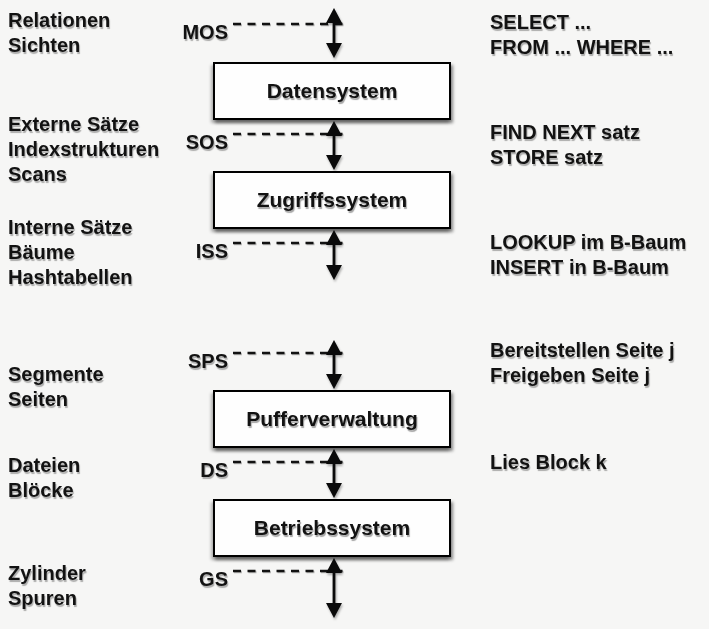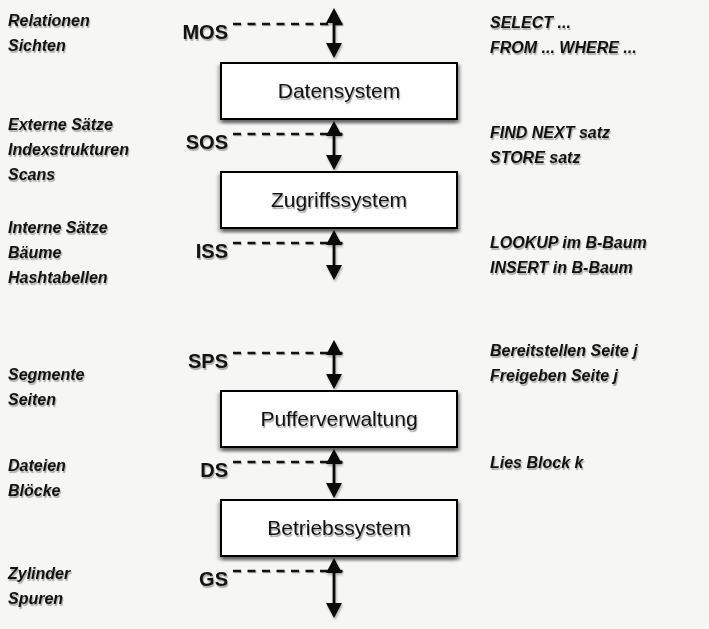--- a/index.html
+++ b/index.html
@@ -10,48 +10,48 @@
   #canvas{
     position:relative;
     width:709px;height:629px;
     background:#f6f6f5;
     overflow:hidden;
     color:#121212;
   }
   
   .sysbox{
     position:absolute;
-    left:220px;width:238px;height:58px;
+    left:213px;width:238px;height:58px;
     background:#fefefe;
     border:2.5px solid #000;
     box-sizing:border-box;
     box-shadow:2px 3px 3px rgba(0,0,0,0.45), -2px 3px 3px rgba(0,0,0,0.28);
     display:flex;align-items:center;justify-content:center;
-    font-size:21px;font-weight:normal;
+    font-size:21px;font-weight:bold;
     text-shadow:1px 1.5px 1px rgba(0,0,0,0.35);
     z-index:3;
   }
   
   .iface{
     position:absolute;left:0;height:26px;
     display:flex;align-items:flex-start;
     z-index:2;
   }
   .iface-label{
     display:inline-block;width:228px;
     text-align:right;
     font-size:20px;font-weight:bold;
     text-shadow:1px 1.5px 1px rgba(0,0,0,0.3);
   }
   .iface svg{margin-left:5px;filter:drop-shadow(1px 1.5px 0.5px rgba(0,0,0,0.25));}
   
   .side-label{
     position:absolute;
-    font-style:italic;font-weight:600;
-    font-size:16px;line-height:25px;
+    font-weight:600;
+    font-size:20px;line-height:25px;
     text-shadow:1px 1.5px 1px rgba(0,0,0,0.3);
     white-space:nowrap;
   }
   .side-label span{display:block;}
   .left-col{left:8px;}
   .right-col{left:490px;}
   
   .varrow{
     position:absolute;left:319px;width:30px;
     z-index:4;

